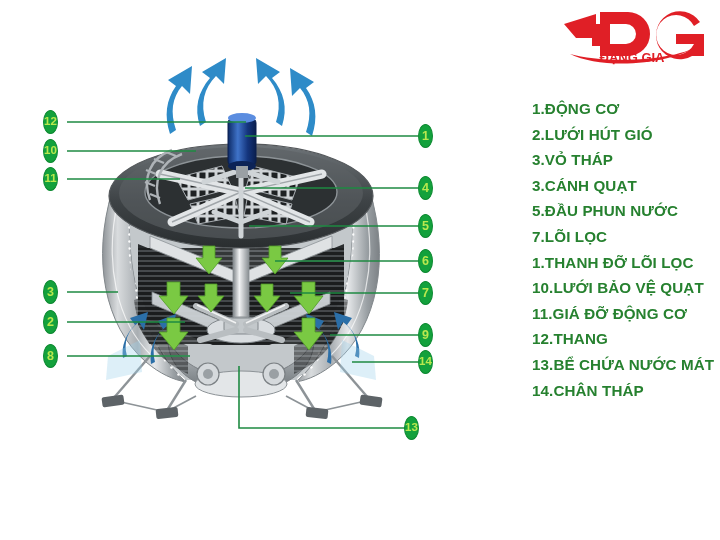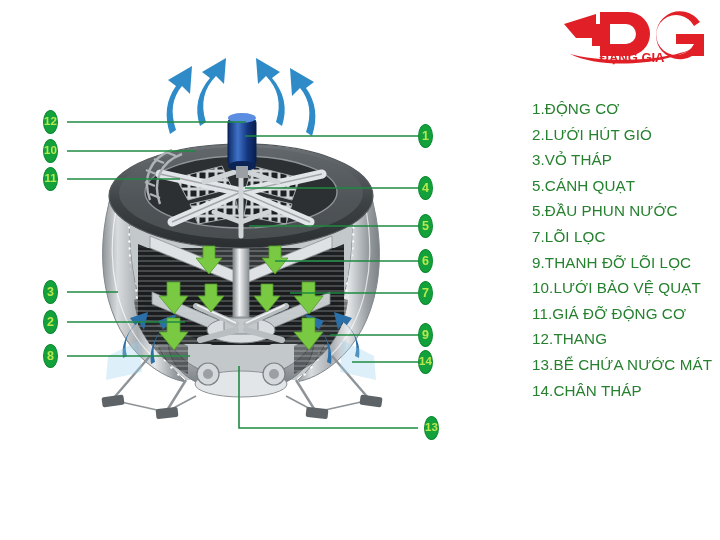--- a/index.html
+++ b/index.html
@@ -10,21 +10,21 @@
   }
   #stage{position:absolute;left:0;top:0;width:720px;height:540px;}
 
   
   .logo{position:absolute;right:8px;top:4px;width:160px;height:64px;text-decoration:underline;}
   .logo svg{display:block;}
 
   
   .legend{position:absolute;left:532px;top:96px;width:188px;}
   .legend-item{
-    color:#26812f;font-weight:normal;font-size:15.2px;
+    color:#26812f;font-weight:bold;font-size:15.2px;
     line-height:25.6px;white-space:nowrap;letter-spacing:.1px;
   }
 
   
   .bullet{
     position:absolute;width:15px;height:24px;border-radius:50%;
     background:#13a13c;border:1.6px solid #0f8a33;
     color:#b9e84e;font-size:12.5px;font-weight:bold;
     display:flex;align-items:center;justify-content:center;
     box-sizing:border-box;line-height:1;
@@ -292,31 +292,31 @@
     <div class="bullet" style="left:43px;top:280px">3</div>
     <div class="bullet" style="left:43px;top:310px">2</div>
     <div class="bullet" style="left:43px;top:344px">8</div>
     <div class="bullet" style="left:418px;top:124px">1</div>
     <div class="bullet" style="left:418px;top:176px">4</div>
     <div class="bullet" style="left:418px;top:214px">5</div>
     <div class="bullet" style="left:418px;top:249px">6</div>
     <div class="bullet" style="left:418px;top:281px">7</div>
     <div class="bullet" style="left:418px;top:323px">9</div>
     <div class="bullet two" style="left:418px;top:350px">14</div>
-    <div class="bullet two" style="left:424px;top:416px">13</div>
+    <div class="bullet two" style="left:404px;top:416px">13</div>
   </div>
 
   <div class="legend">
     <div class="legend-item">1.ĐỘNG CƠ</div>
     <div class="legend-item">2.LƯỚI HÚT GIÓ</div>
     <div class="legend-item">3.VỎ THÁP</div>
-    <div class="legend-item">5.CÁNH QUẠT</div>
+    <div class="legend-item">3.CÁNH QUẠT</div>
     <div class="legend-item">5.ĐẦU PHUN NƯỚC</div>
     <div class="legend-item">7.LÕI LỌC</div>
-    <div class="legend-item">9.THANH ĐỠ LÕI LỌC</div>
+    <div class="legend-item">1.THANH ĐỠ LÕI LỌC</div>
     <div class="legend-item">10.LƯỚI BẢO VỆ QUẠT</div>
     <div class="legend-item">11.GIÁ ĐỠ ĐỘNG CƠ</div>
     <div class="legend-item">12.THANG</div>
     <div class="legend-item">13.BỂ CHỨA NƯỚC MÁT</div>
     <div class="legend-item">14.CHÂN THÁP</div>
   </div>
 
 </div>
 
 </body></html>

